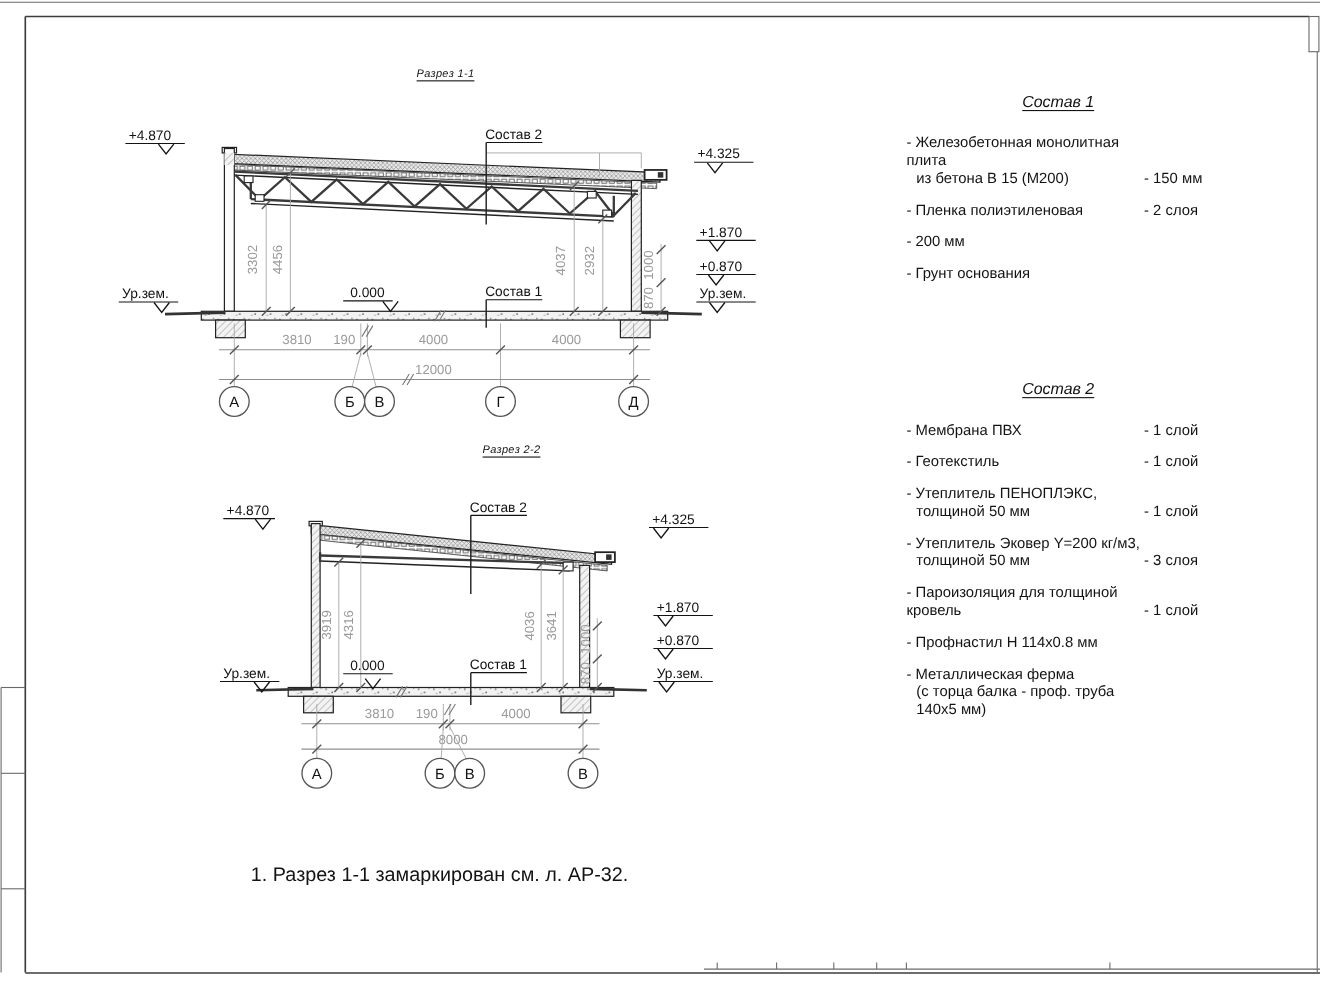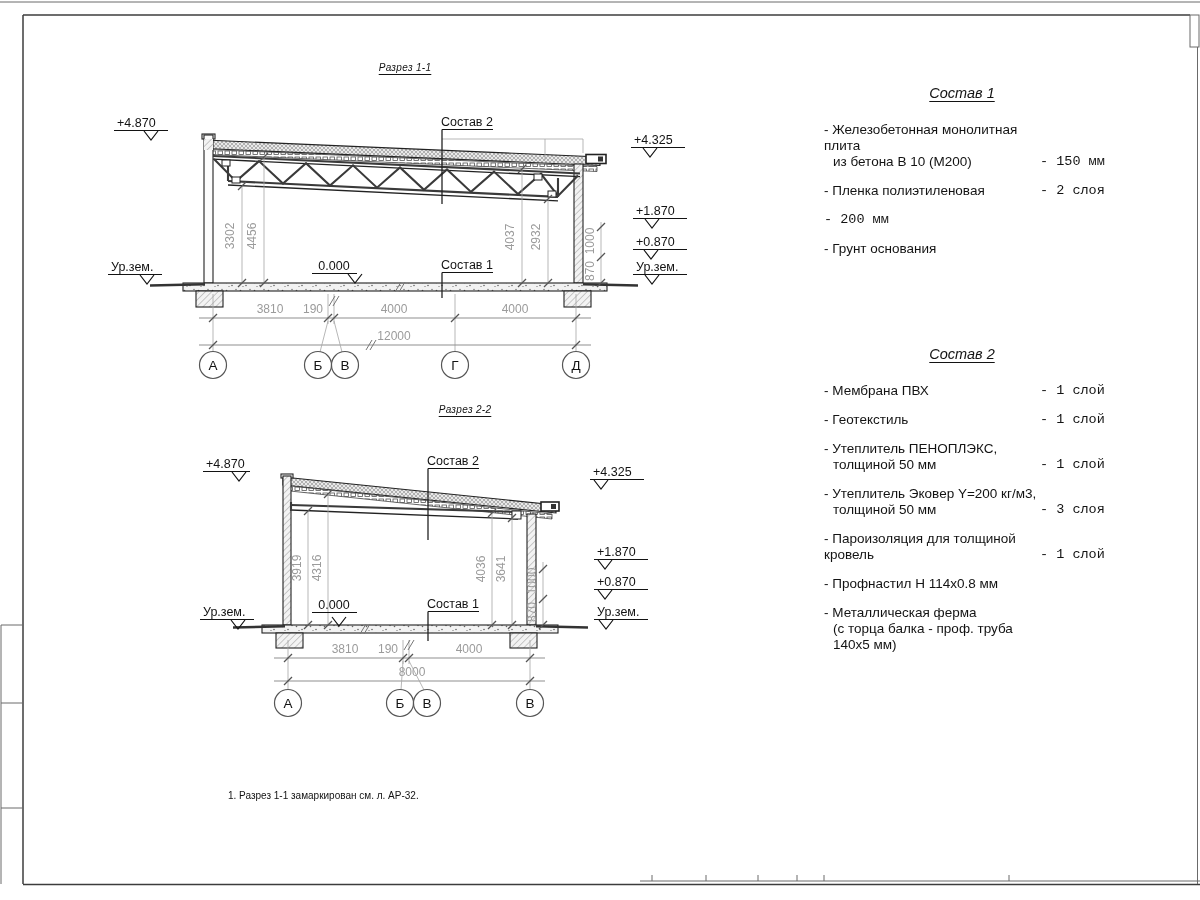--- a/index.html
+++ b/index.html
@@ -26,22 +26,22 @@
   
   .sec-title{position:absolute;width:150px;text-align:center;font-style:italic;font-size:10px;
              text-decoration:underline;text-underline-offset:3px;letter-spacing:.3px;}
   .mat-list{position:absolute;width:300px;font-size:13.5px;line-height:16px;}
   .mat-title{text-align:center;font-style:italic;font-size:14.5px;text-decoration:underline;
              text-underline-offset:3px;margin-bottom:21px;}
   .mat-item{display:flex;justify-content:space-between;align-items:flex-end;margin-bottom:13px;margin-left:12px;}
   .mat-text{max-width:228px;}
   .mat-l2{padding-left:9px;}
   .mat-l2:empty{display:none;}
-  .mat-qty{width:72px;flex:none;white-space:nowrap;font-family:Liberation Mono, monospace;}
-  .notes{position:absolute;font-size:10px;line-height:19px;}
+  .mat-qty{width:72px;flex:none;white-space:nowrap;}
+  .notes{position:absolute;font-size:18px;line-height:19px;}
 </style>
 </head>
 <body>
 
 <div class="sheet">
 
 <svg width="1200" height="900" viewBox="0 0 1200 900">
   <defs>
     <pattern id="xh" width="4" height="4" patternUnits="userSpaceOnUse">
       <rect width="4" height="4" fill="#e9e9e9"></rect>
@@ -349,21 +349,21 @@
 </svg>
 
 <div class="sec-title" style="left:330px;top:62px;">Разрез 1-1</div>
 <div class="sec-title" style="left:390px;top:404px;font-style:italic;">Разрез 2-2</div>
 
 <div class="mat-list" style="left:812px;top:85px;">
   <div class="mat-title">Состав 1</div>
   <div class="mat-item">
     <div class="mat-text">
           <div>- Железобетонная  монолитная плита</div>
-          <div class="mat-l2">из бетона В 10 (М200)</div>
+          <div class="mat-l2">из бетона В 15 (М200)</div>
         </div>
     <div class="mat-qty">- 150 мм</div>
   </div>
   <div class="mat-item">
     <div class="mat-text">
           <div>- Пленка полиэтиленовая</div>
         </div>
     <div class="mat-qty">-  2 слоя</div>
   </div>
   <div class="mat-item">

